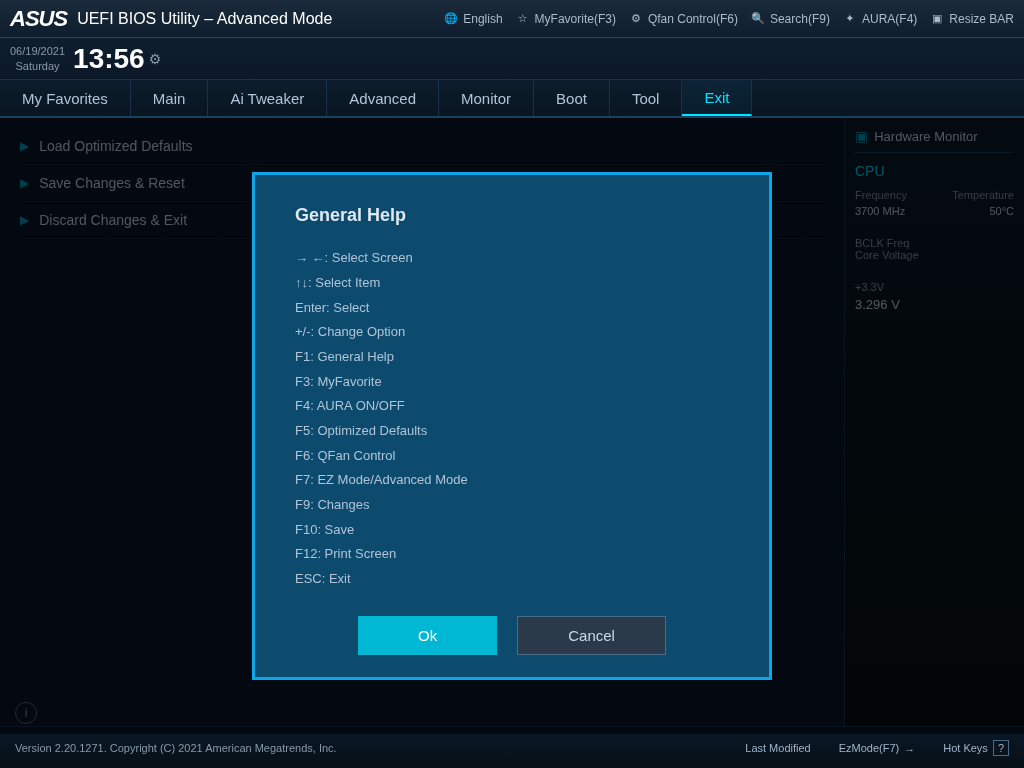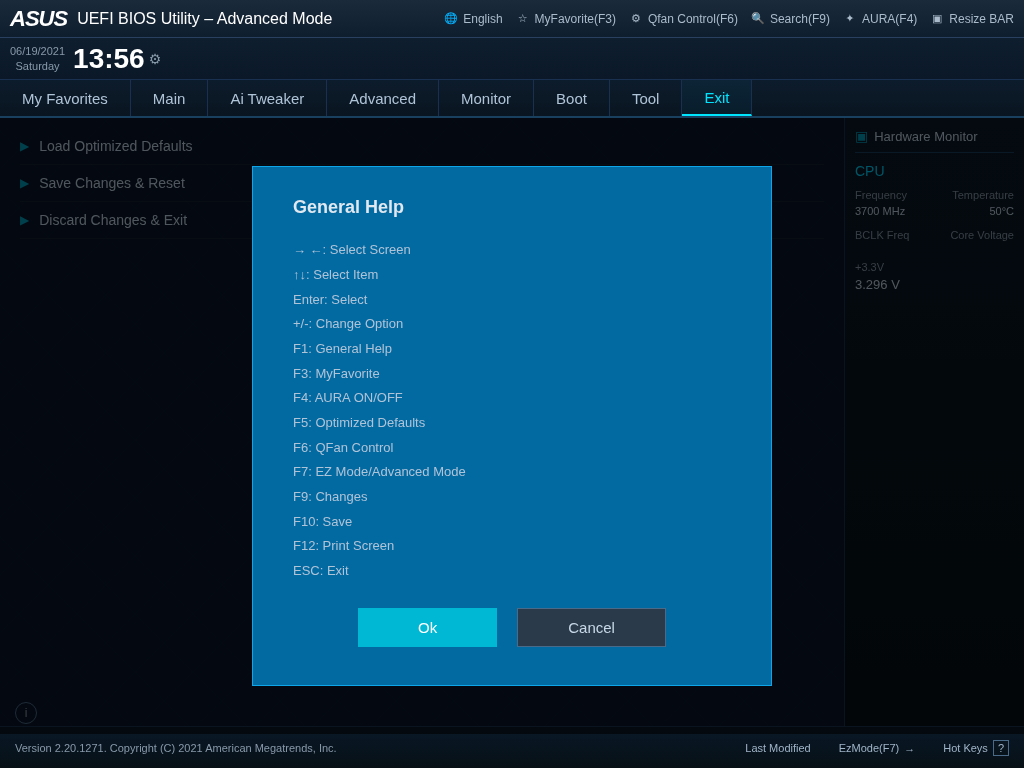--- a/index.html
+++ b/index.html
@@ -212,24 +212,24 @@
       left: 0;
       right: 0;
       bottom: 0;
       background: rgba(0,0,0,0.6);
       display: flex;
       align-items: center;
       justify-content: center;
       z-index: 100;
     }
     .modal-box {
-      background: #0369a1;
-      border: 1px solid #0ea5e9;
+      background: #0c4a6e;
+      border: 3px solid #0ea5e9;
       min-width: 520px;
-      padding: 30px 40px 38px 40px;
+      padding: 30px 40px 22px 40px;
       position: relative;
     }
     .modal-title {
       font-size: 18px;
       color: #e0e8f0;
       margin-bottom: 20px;
       font-weight: bold;
     }
     .modal-content {
       font-size: 13px;
@@ -381,21 +381,21 @@
     </div>
     <div class="cpu-section-title">CPU</div>
     <div class="hw-row">
       <span class="hw-label">Frequency</span>
       <span class="hw-label">Temperature</span>
     </div>
     <div class="hw-row">
       <span class="hw-value">3700 MHz</span>
       <span class="hw-value">50°C</span>
     </div>
-    <div class="hw-row" style="margin-top:12px;">
+    <div class="hw-row" style="margin-top:20px;flex-direction:column;">
       <span class="hw-label">BCLK Freq</span>
       <span class="hw-label">Core Voltage</span>
     </div>
     <div class="hw-voltage-label">+3.3V</div>
     <div class="hw-voltage-value">3.296 V</div>
   </div>
 
   <div class="modal-overlay">
     <div class="modal-box">
       <div class="modal-title">General Help</div>

